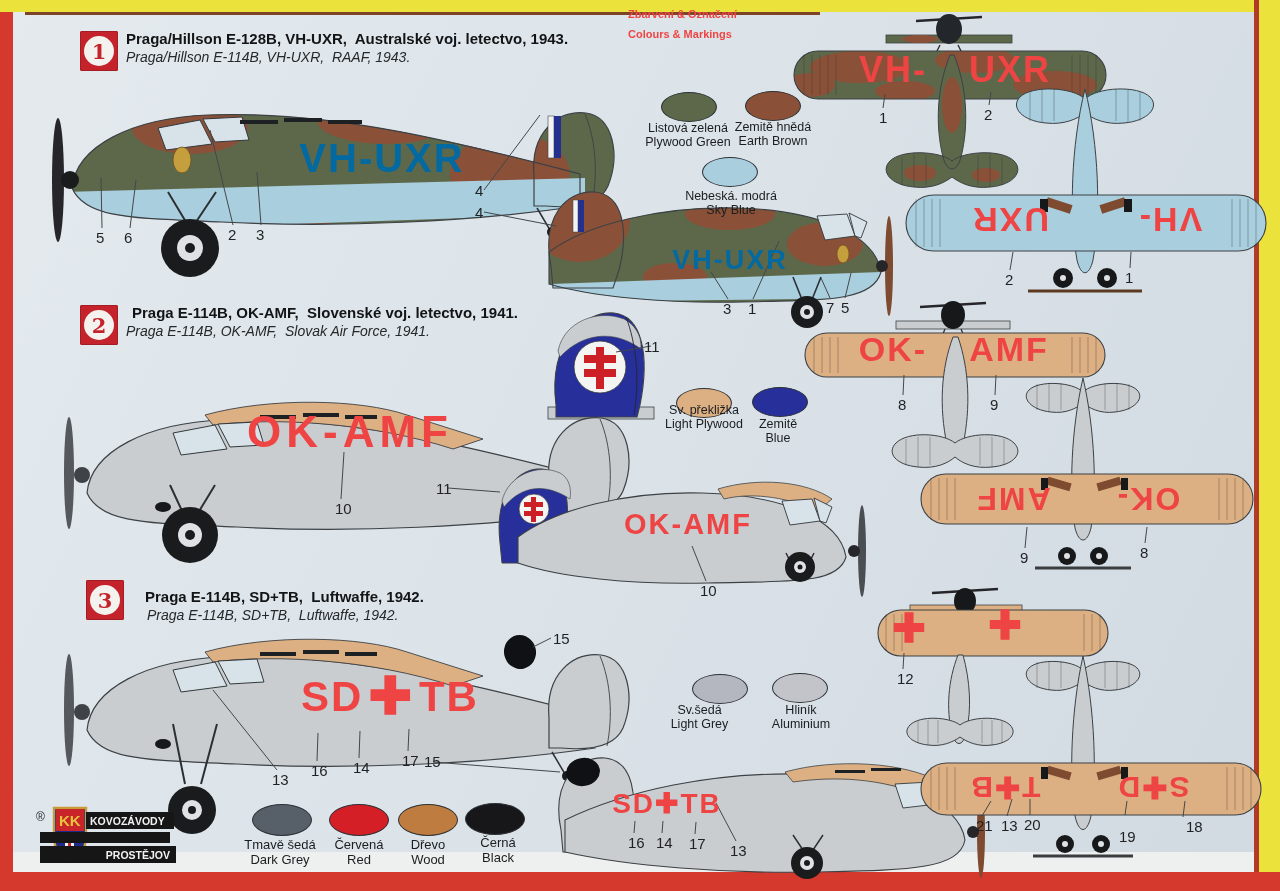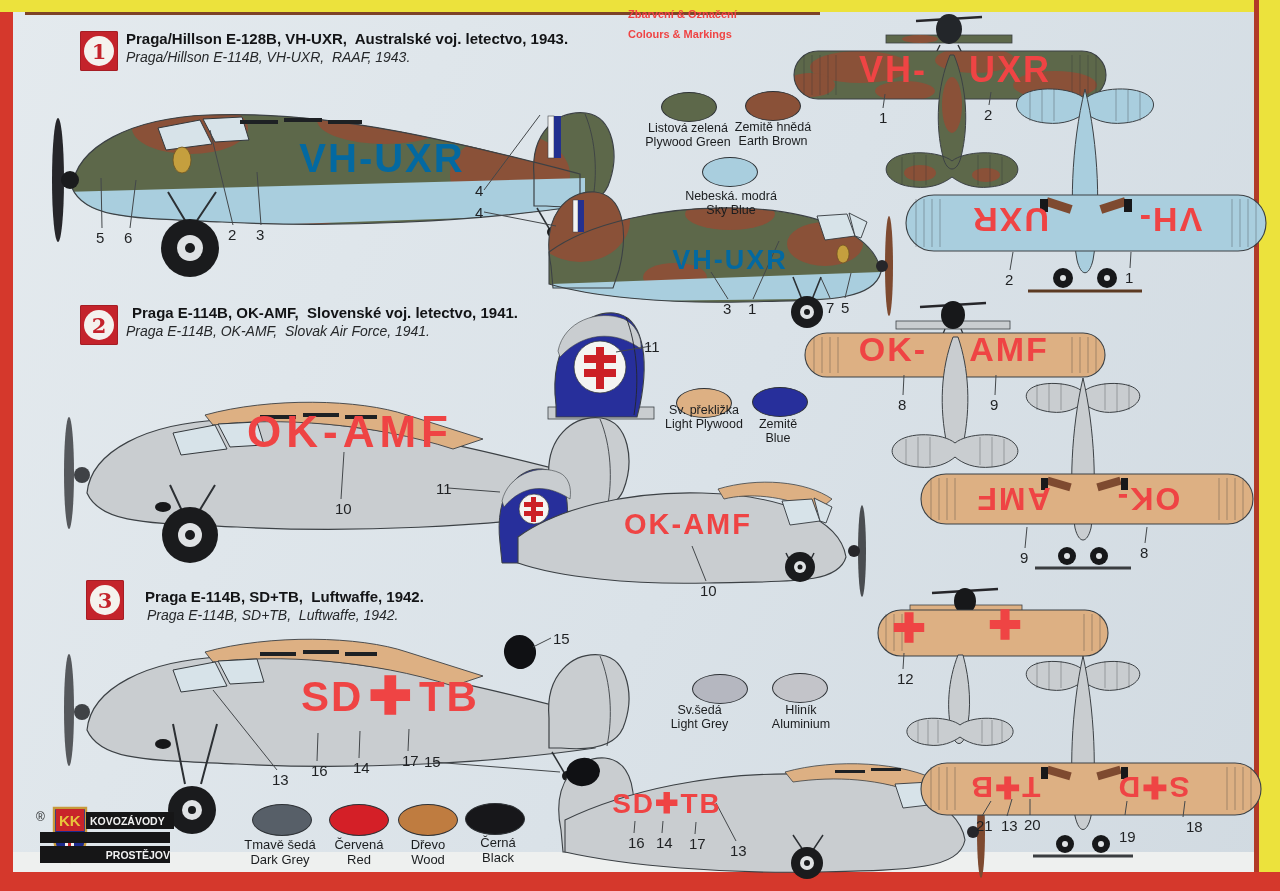--- a/index.html
+++ b/index.html
@@ -490,16 +490,16 @@
     <path d="M4,5 L32,5 L32,27 L4,27 Z" fill="#c8242a"></path>
     <text x="7" y="22" font-family="Liberation Sans, sans-serif" font-size="15" font-weight="bold" fill="#e8c43c">KK</text>
     <rect x="13" y="29" width="3" height="22" fill="#f2f2f0"></rect>
       <rect x="16" y="29" width="3" height="22" fill="#c8242a"></rect>
       <rect x="19" y="29" width="3" height="22" fill="#f2f2f0"></rect>
   </svg>
   <div class="bar" style="left:52px;top:8px;width:84px;height:17px;font-size:10.5px;padding-left:4px">
       <span>KOVOZÁVODY</span>
     </div>
   <div class="bar" style="left:6px;top:28px;width:130px;height:11px"></div>
-  <div class="bar" style="left:6px;top:42px;width:130px;height:17px;font-size:10.5px;justify-content:flex-end;">
+  <div class="bar" style="left:6px;top:42px;width:130px;height:17px;font-size:10.5px;justify-content:flex-end;padding-right:6px">
       <span>PROSTĚJOV</span>
     </div>
 </div>
 
 </body></html>

